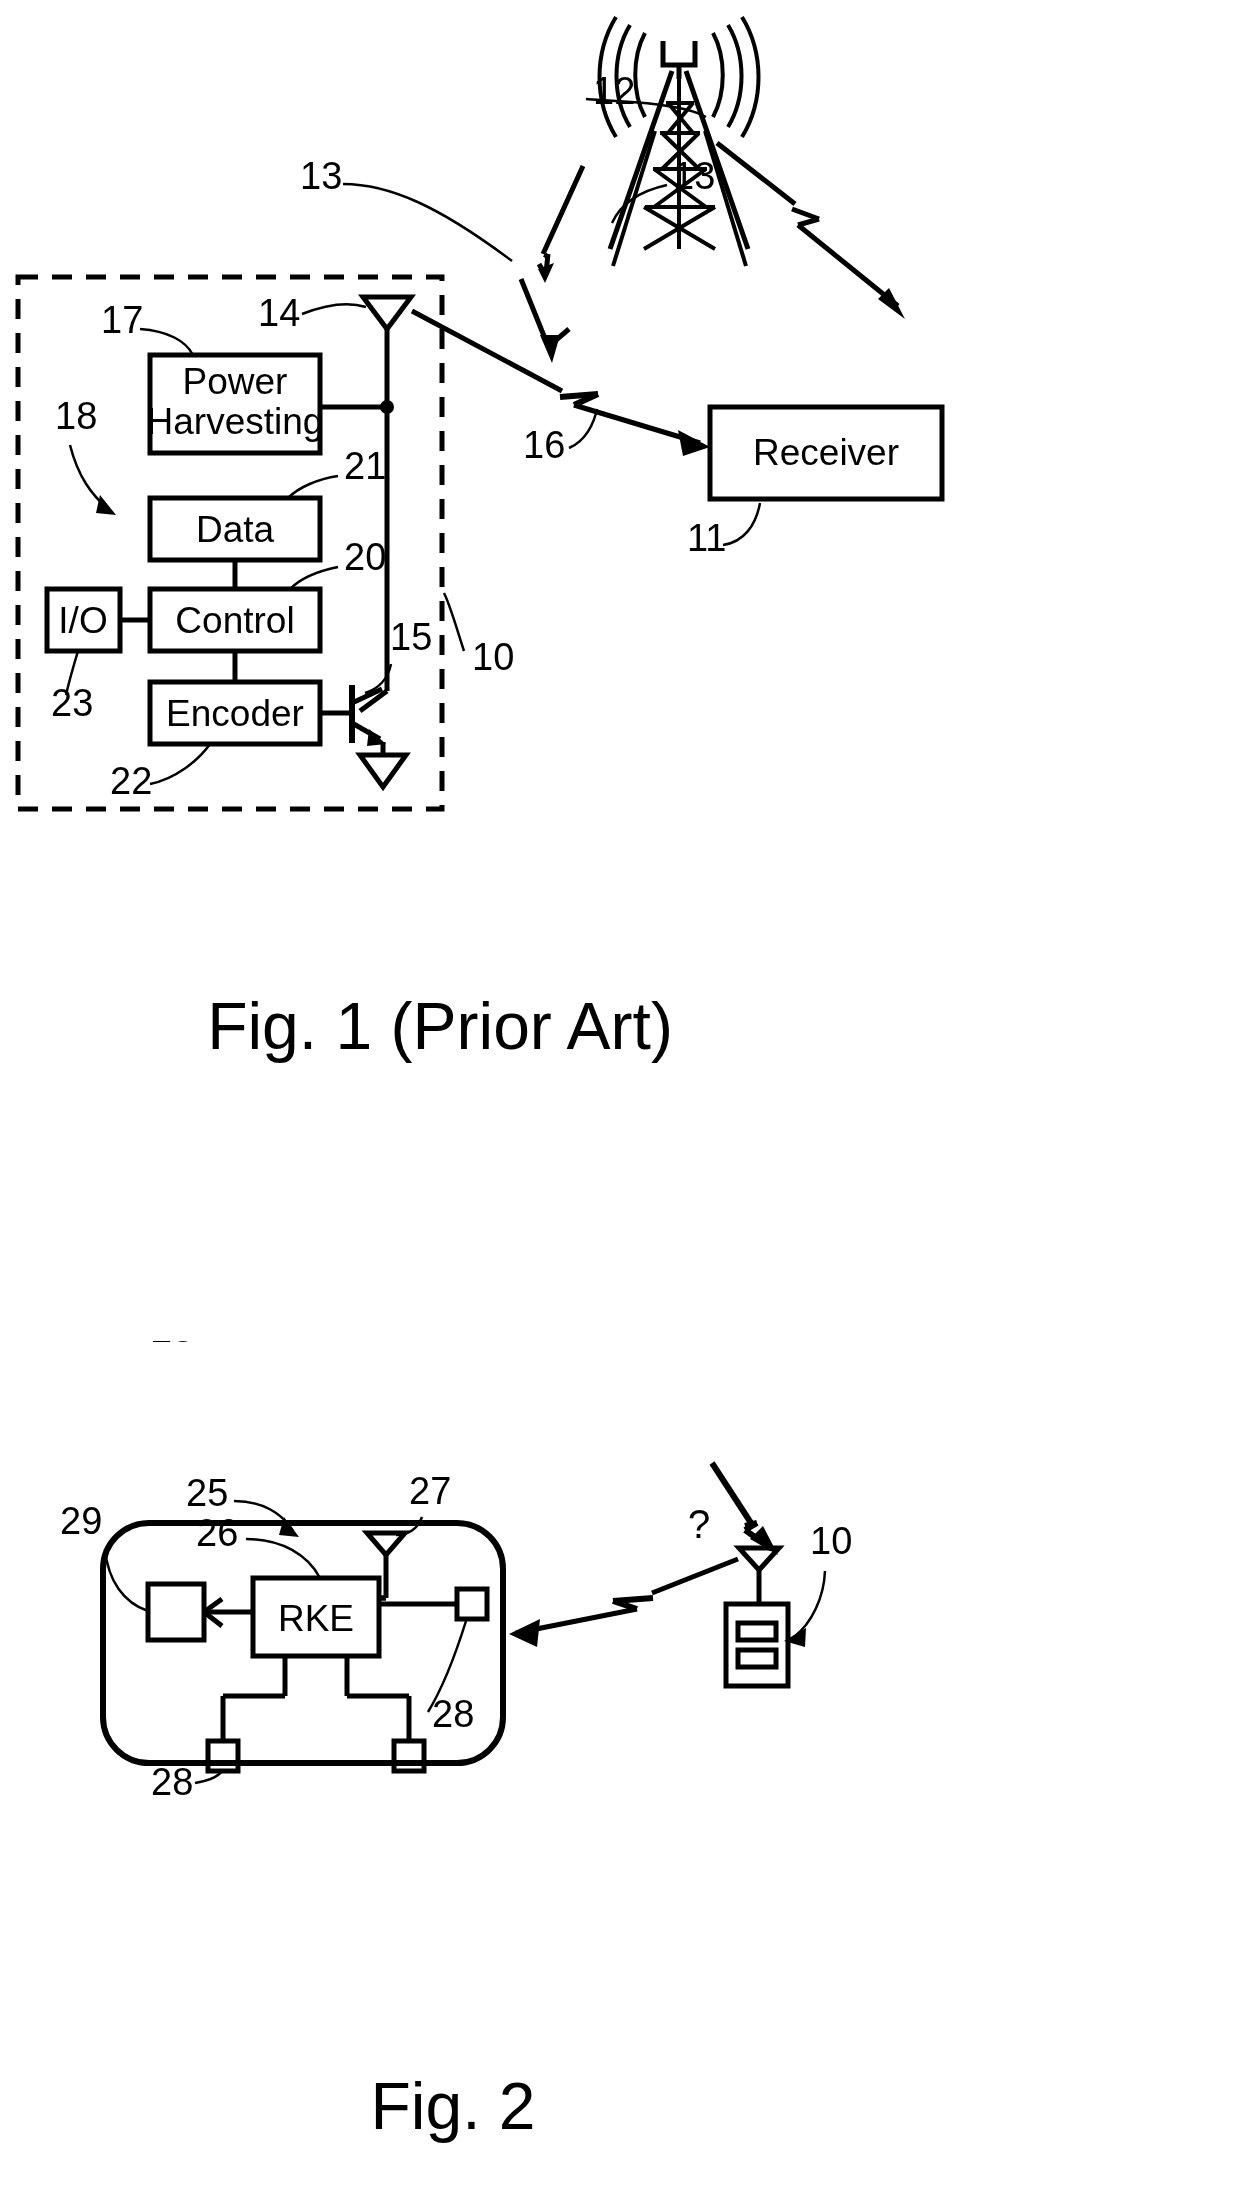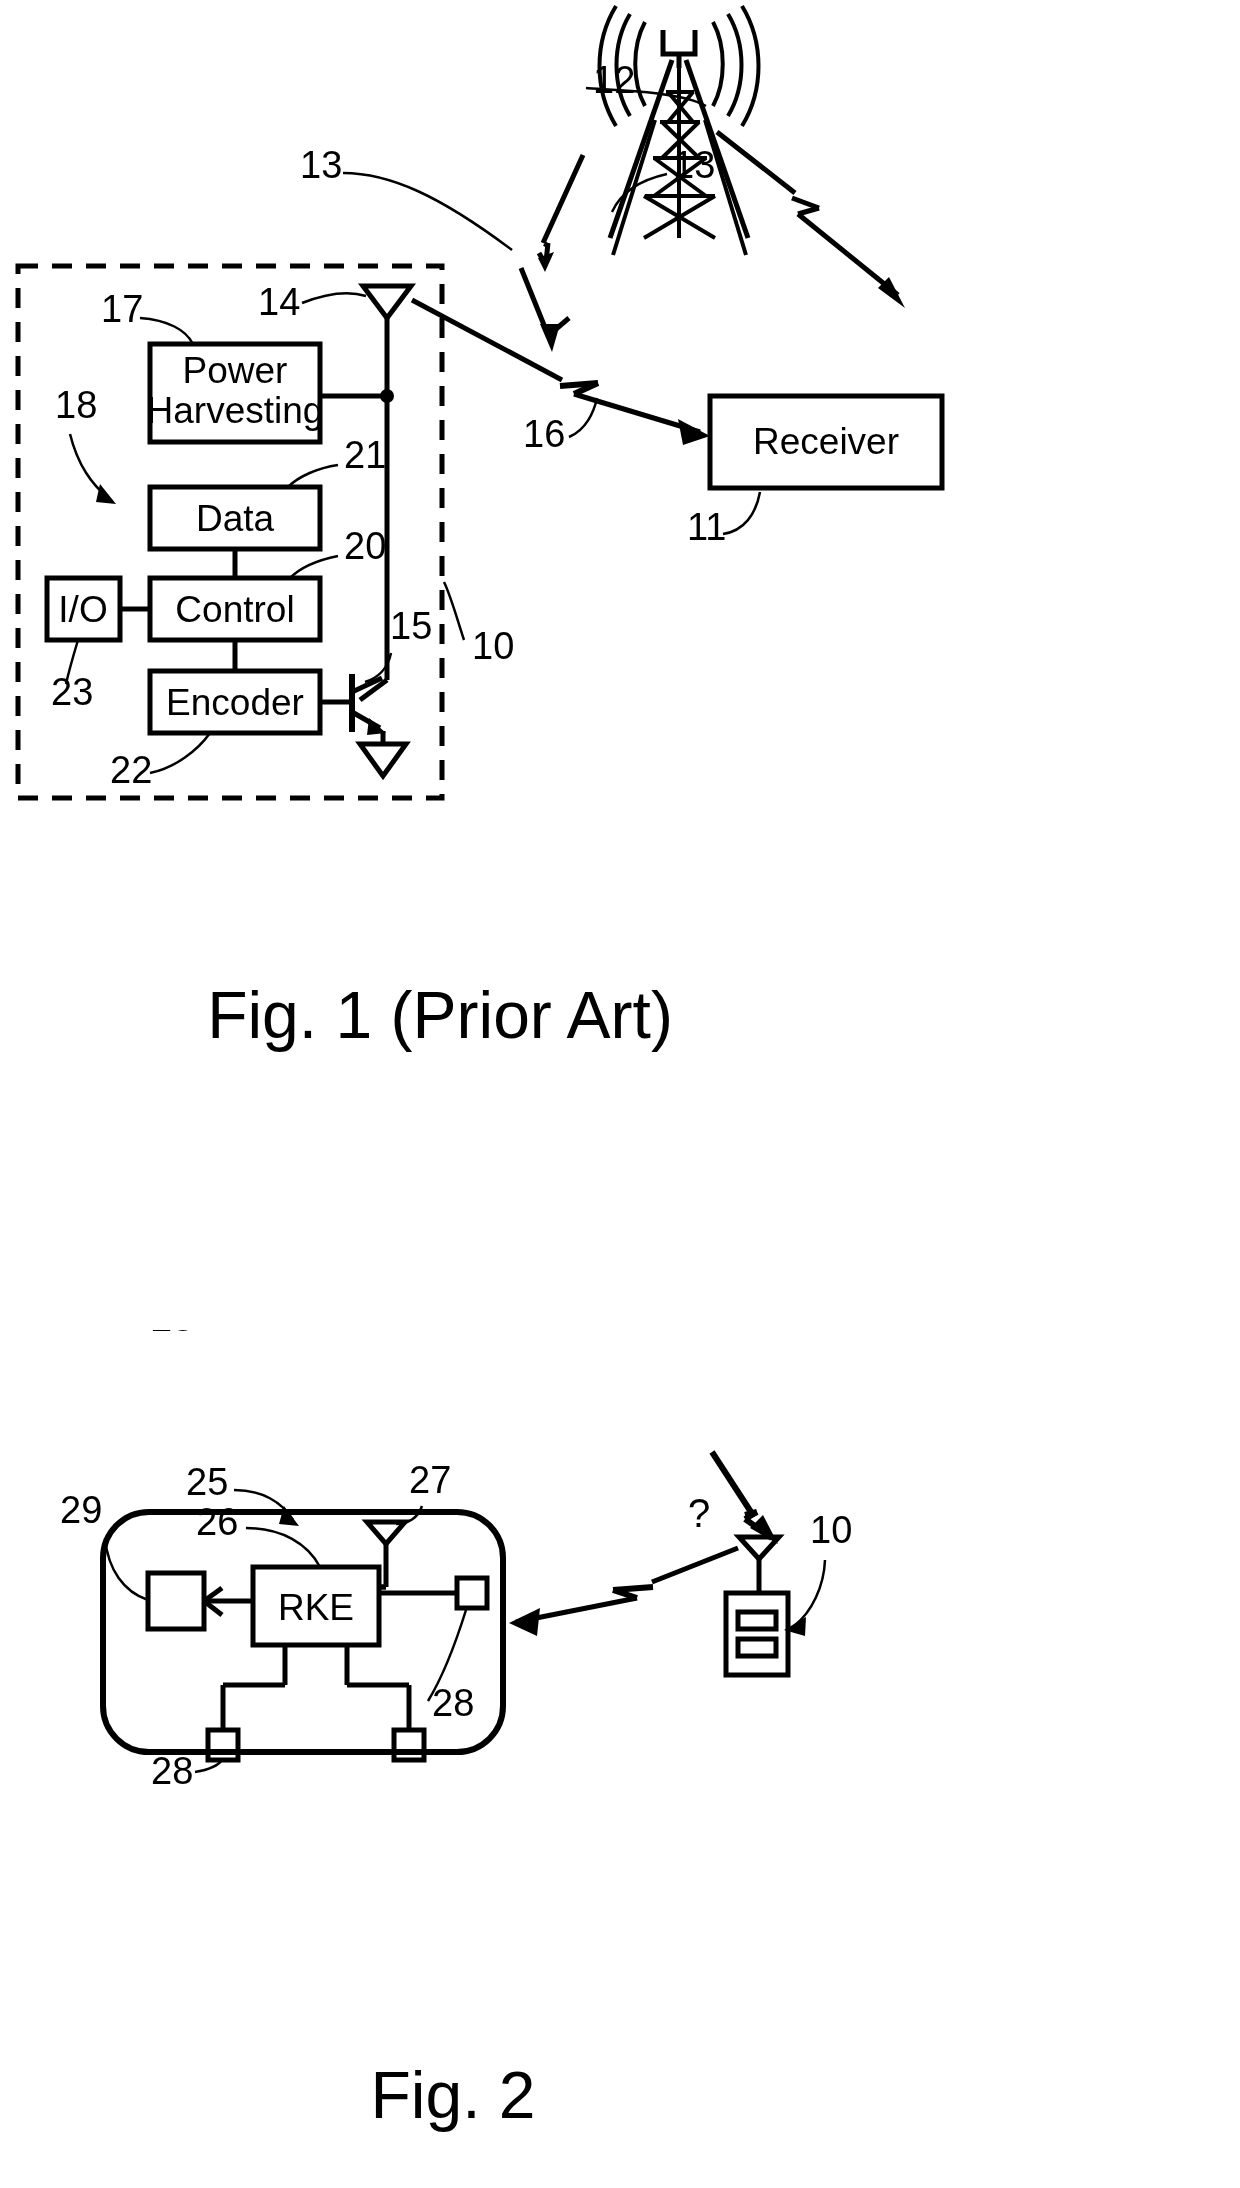--- a/index.html
+++ b/index.html
@@ -10,21 +10,21 @@
   body {
     width: 1240px;
     height: 2188px;
     position: relative;
     font-family: "Liberation Sans", sans-serif;
     color: #000000;
     overflow: hidden;
   }
   .page {
     position: absolute;
-    left: 0; top: 0;
+    left: 0; top: 11px;
     width: 1240px;
     height: 1764px;
   }
   svg.figure {
     position: absolute;
     left: 0;
     top: 0;
   }
   text {
     font-family: "Liberation Sans", sans-serif;

